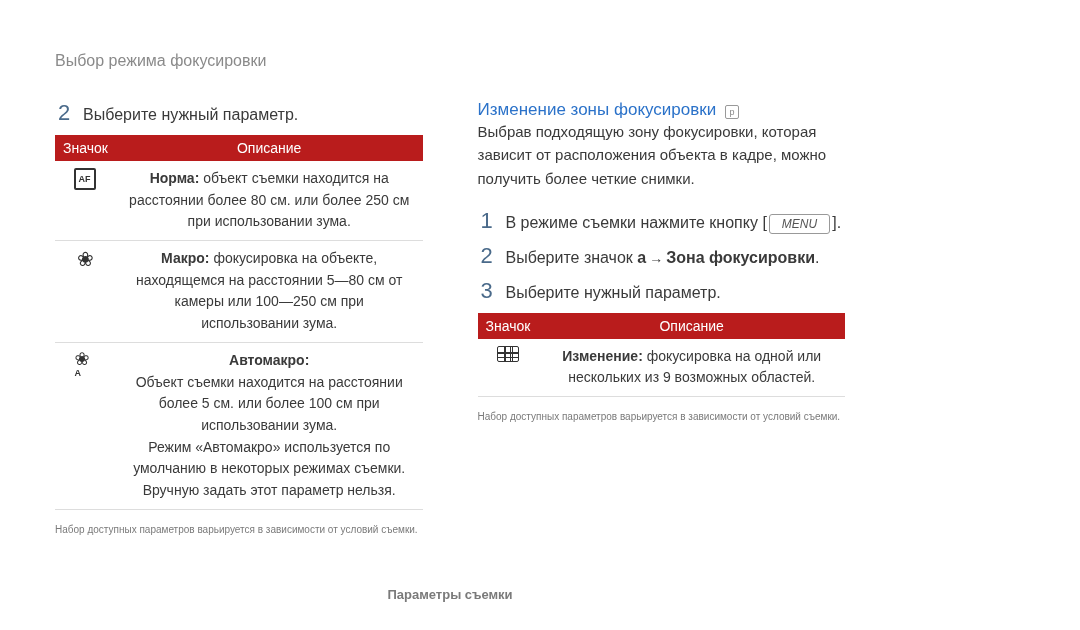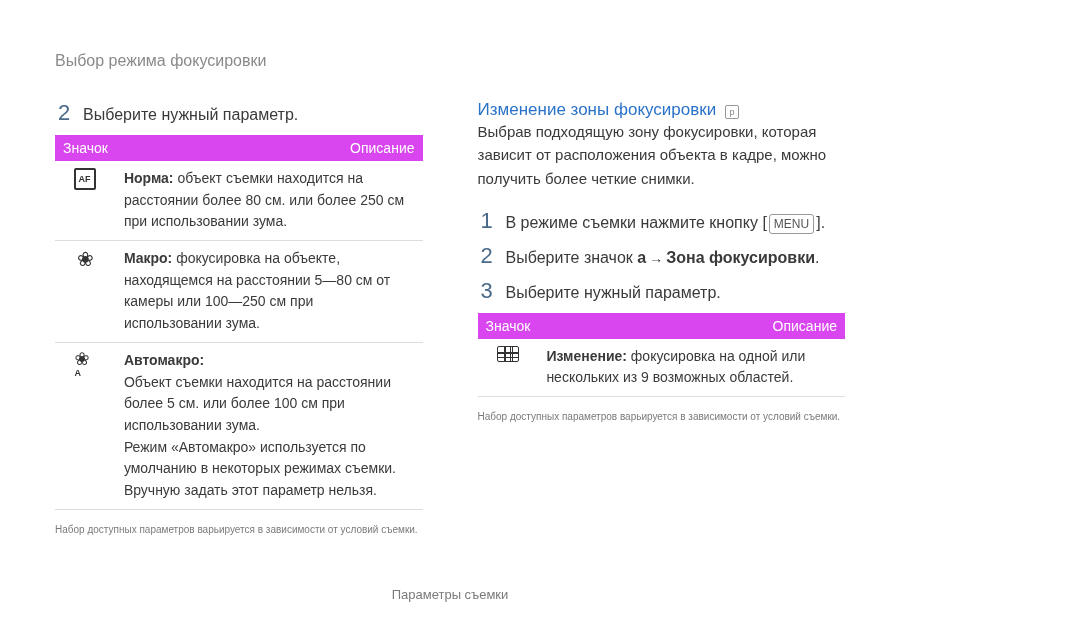--- a/index.html
+++ b/index.html
@@ -4,31 +4,31 @@
 <style>
   * { box-sizing: border-box; margin: 0; padding: 0; }
   html, body { width: 1080px; height: 630px; background: #fff; font-family: Arial, "Helvetica Neue", sans-serif; color: #3a3a3a; }
   .page { width: 900px; height: 630px; position: relative; padding: 52px 55px 40px 55px; }
   .page-title { font-size: 16px; color: #8a8a8a; font-weight: 400; margin-bottom: 30px; }
   .cols { display: flex; gap: 55px; }
   .col { flex: 1; }
   .step-line { display: flex; align-items: baseline; gap: 10px; margin-bottom: 8px; }
   .big-num { font-size: 22px; color: #4a6a8a; font-weight: 300; width: 18px; text-align: center; }
   .step-text { font-size: 16px; color: #3a3a3a; line-height: 1.5; }
-  .kbd { display:inline-block; border:1px solid #999; border-radius:3px; font-size:12px; padding:0 4px; margin:0 2px; color:#555; }
+  .kbd { display:inline-block; border:1px solid #999; border-radius:3px; font-size:12px; padding:0 12px; margin:0 2px; color:#555;font-style:italic; }
   .section-title { font-size: 17px; color: #2b72c9; font-weight: 400; }
   .section-title .mini-icon { display:inline-block; width:14px; height:14px; border:1px solid #999; border-radius:2px; vertical-align: baseline; margin-left:4px; font-size:9px; line-height:12px; text-align:center; color:#888; }
   .intro { font-size: 15px; color: #3a3a3a; line-height: 1.55; margin-bottom: 18px; }
   table { width: 100%; border-collapse: collapse; font-size: 14px; }
-  thead th { background: #d946ef; color: #fff; font-weight: 400; text-align: right; padding: 5px 8px; }
+  thead th { background: #b91c1c; color: #fff; font-weight: 400; text-align: center; padding: 5px 8px; }
   thead th:first-child { width: 58px; }
-  tbody td { padding: 7px 8px; vertical-align: top; border-bottom: 1px solid #ddd; line-height: 1.55; color: #3a3a3a; }
+  tbody td { padding: 7px 8px; vertical-align: top; border-bottom: 1px solid #ddd; line-height: 1.55; color: #3a3a3a; text-align: center; }
   tbody td:first-child { text-align: center; }
   .note { font-size: 10px; color: #7a7a7a; margin-top: 12px; line-height: 1.5; }
-  .footer { position: absolute; bottom: 28px; left: 0; width: 100%; text-align: center; font-size: 13px; color: #7a7a7a; }
+  .footer { position: absolute; bottom: 28px; left: 0; width: 100%; text-align: center; font-size: 13px; color: #7a7a7a; font-weight: bold; }
 
   
   .icn { display:inline-block; width:22px; height:22px; position:relative; }
   .icn-af { border:2px solid #333; border-radius:2px; }
   .icn-af::before { content:"AF"; font-size:9px; font-weight:bold; color:#333; position:absolute; top:3px; left:2px; }
   .icn-af::after { content:""; position:absolute; inset:-4px; }
   .icn-macro { font-size:20px; line-height:22px; color:#333; }
   .icn-automacro { font-size:18px; line-height:18px; color:#333; text-align:left; }
   .icn-automacro .small-a { font-size:9px; font-weight:bold; display:block; margin-top:-4px; }
   .icn-center { width:22px; height:16px; border:1.5px solid #333; border-radius:2px; position:relative; }

